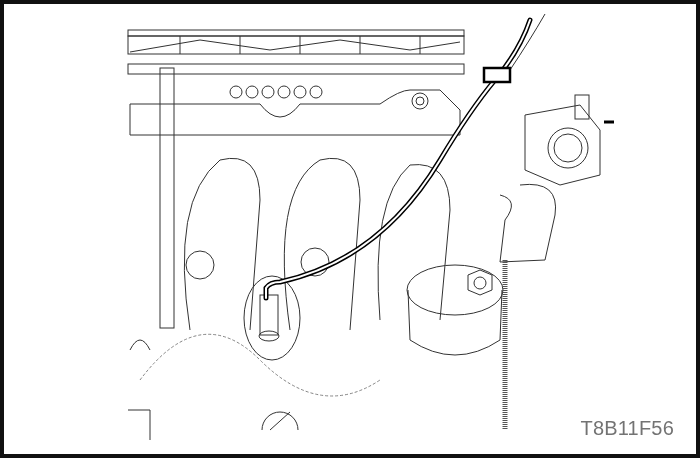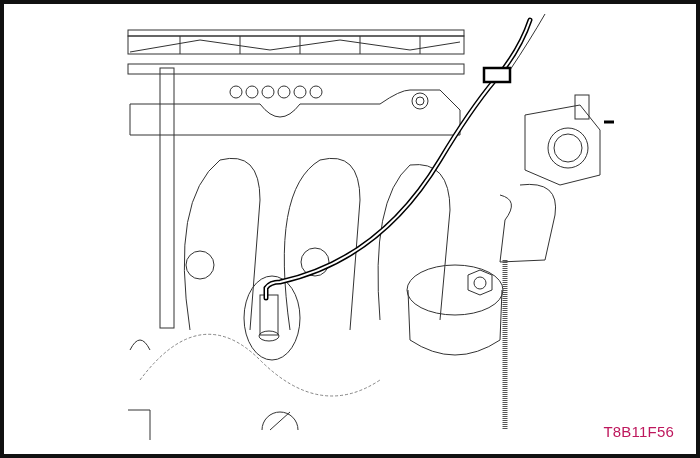--- a/index.html
+++ b/index.html
@@ -1,18 +1,18 @@
 <!DOCTYPE html>
 <html><head>
 <meta charset="utf-8">
 <style>
   html,body{margin:0;padding:0;background:#fff;}
   .frame{position:relative;width:700px;height:458px;box-sizing:border-box;border:4px solid #111;background:#fff;overflow:hidden;}
   svg{position:absolute;left:0;top:0;}
-  .label{position:absolute;right:22px;bottom:14px;font-family:"Liberation Sans",sans-serif;font-size:15px;color:#be185d;letter-spacing:0.2px;text-align:right;}
+  .label{position:absolute;right:22px;bottom:14px;font-family:"Liberation Sans",sans-serif;font-size:20px;color:#737373;letter-spacing:0.2px;text-align:right;}
   .ln{fill:none;stroke:#333;stroke-width:1;}
   .lt{fill:none;stroke:#666;stroke-width:0.8;stroke-dasharray:3 2;}
   .thick{fill:none;stroke:#000;stroke-width:5;stroke-linecap:round;}
   .inner{fill:none;stroke:#fff;stroke-width:2;stroke-linecap:round;}
 </style>
 </head>
 <body>
 
 <div class="frame">
   <svg width="692" height="450" viewBox="4 4 692 450">

